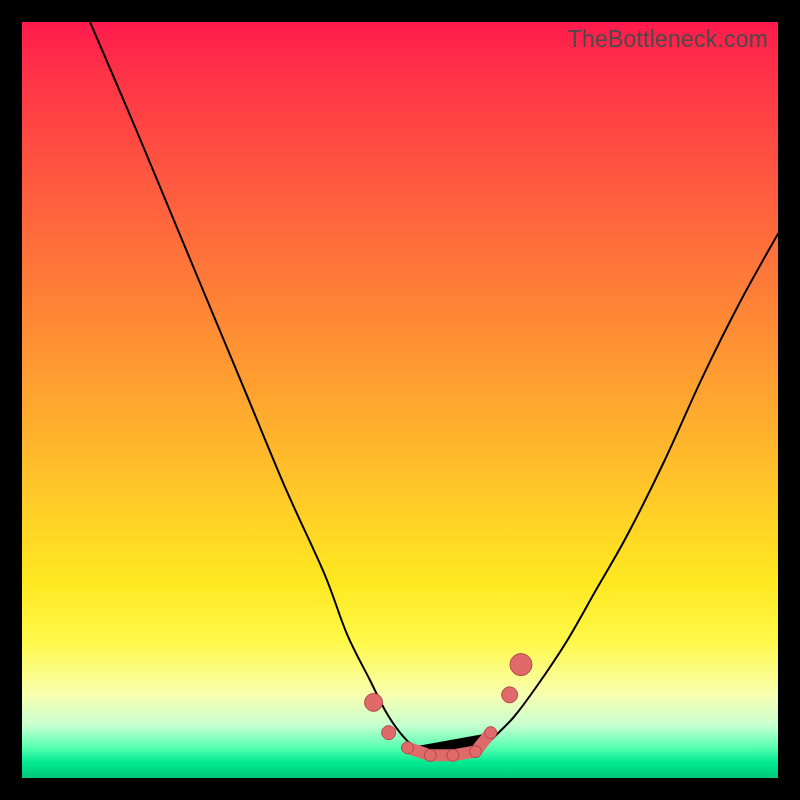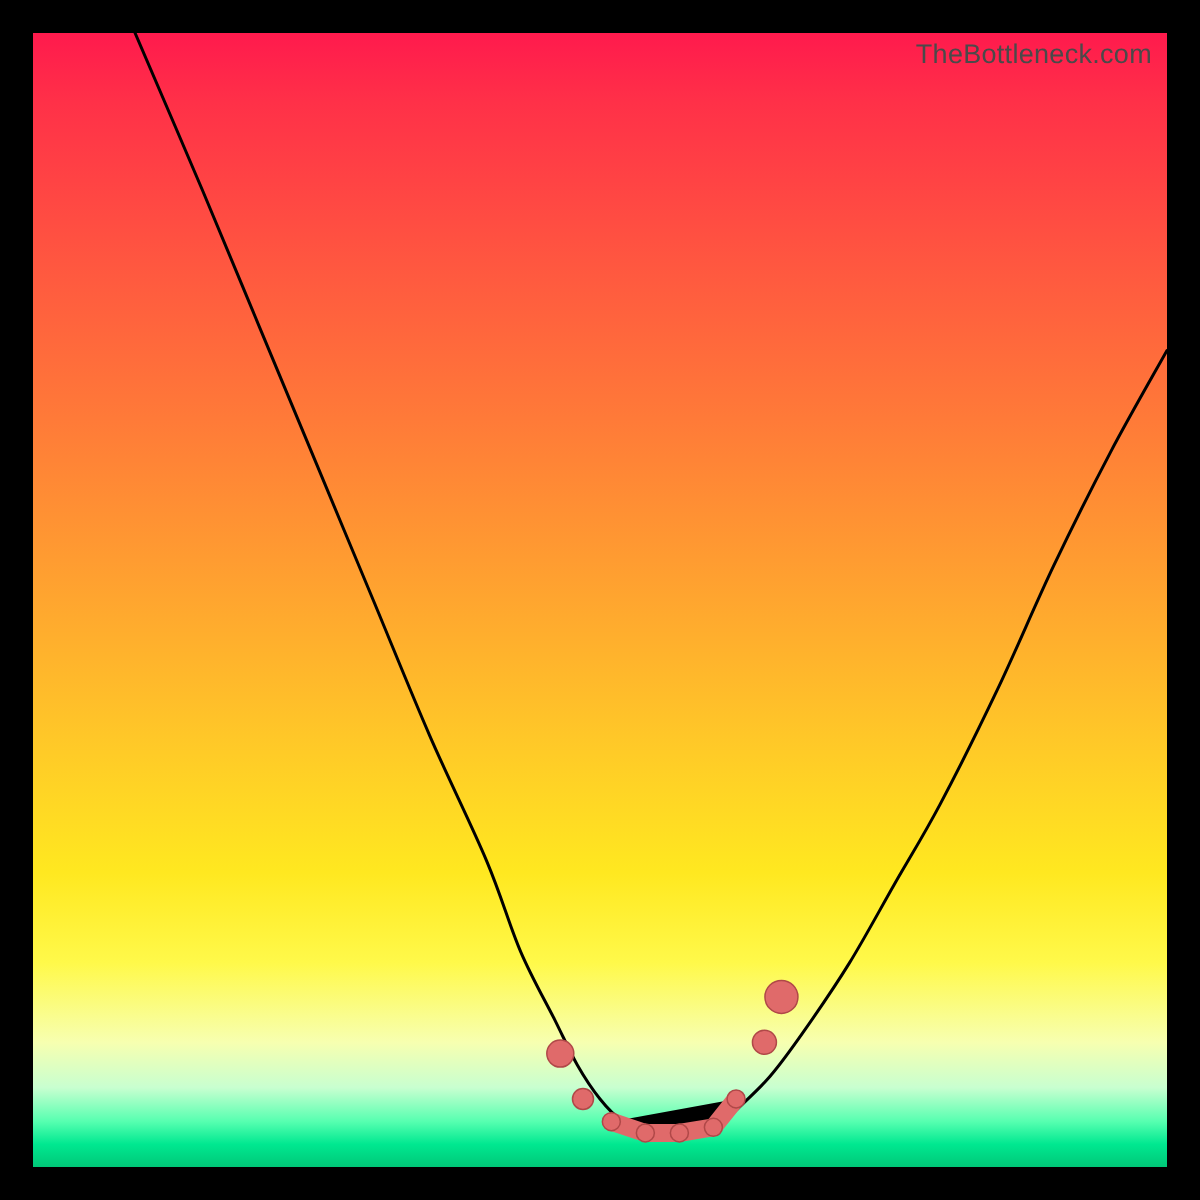--- a/index.html
+++ b/index.html
@@ -39,21 +39,21 @@
       #56ffb0 96%,
       #00e890 98%,
       #00c878 100%
     );
   }
   .watermark {
     position: absolute;
     top: 4px;
     right: 10px;
     color: #4a4a4a;
-    font-size: 18px;
+    font-size: 23px;
     font-weight: 500;
     letter-spacing: 0.2px;
     user-select: none;
   }
   svg.curves {
     position: absolute;
     left: 0;
     top: 0;
     width: 756px;
     height: 756px;

